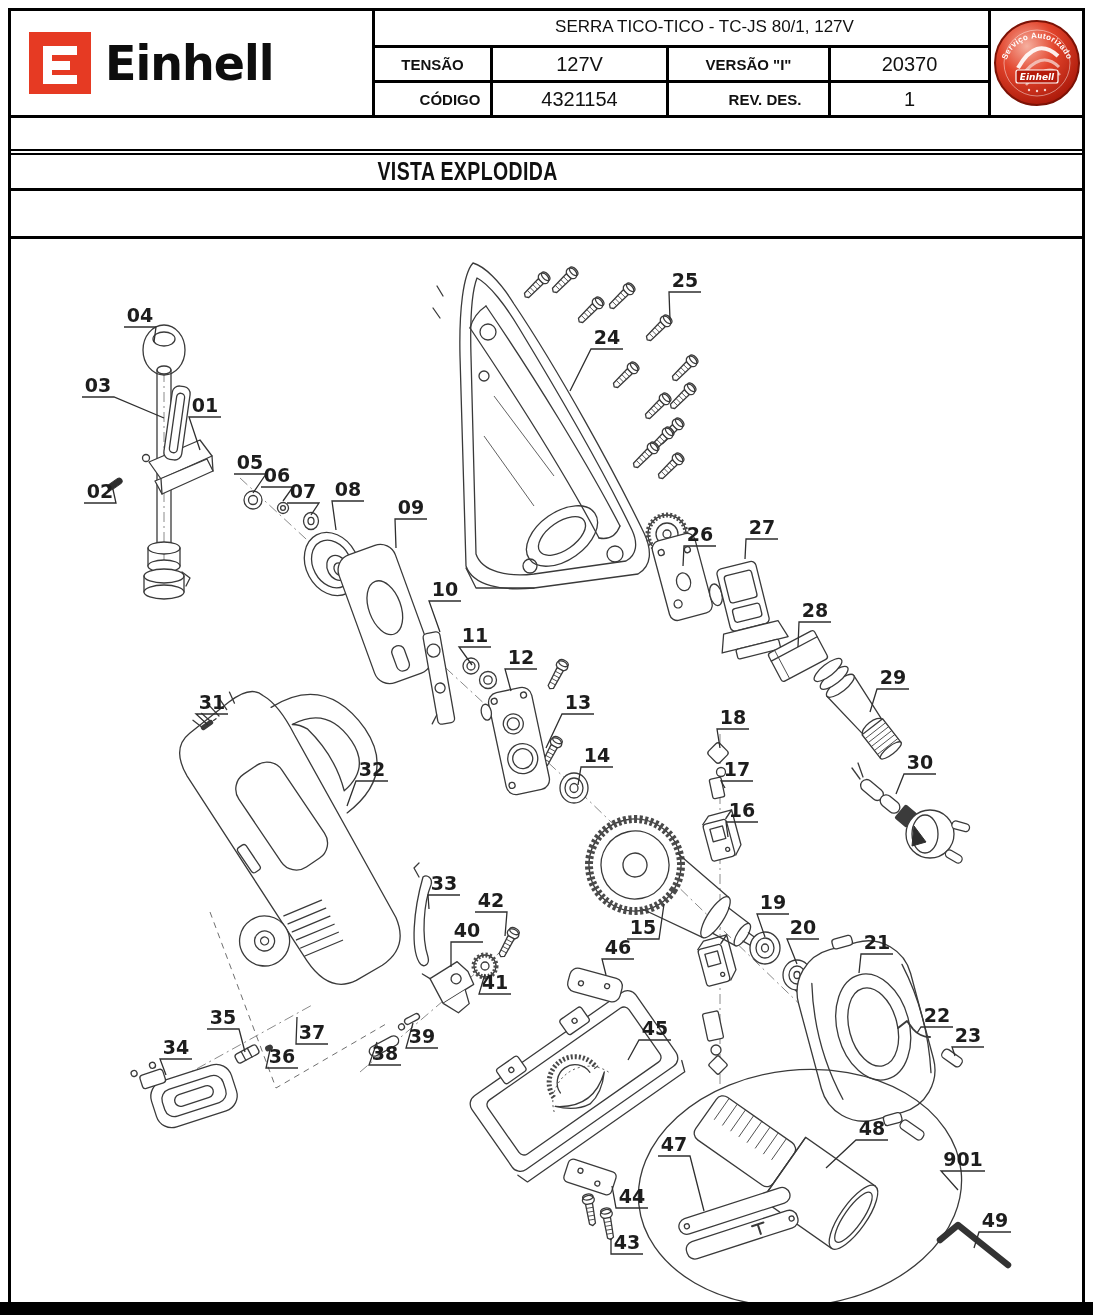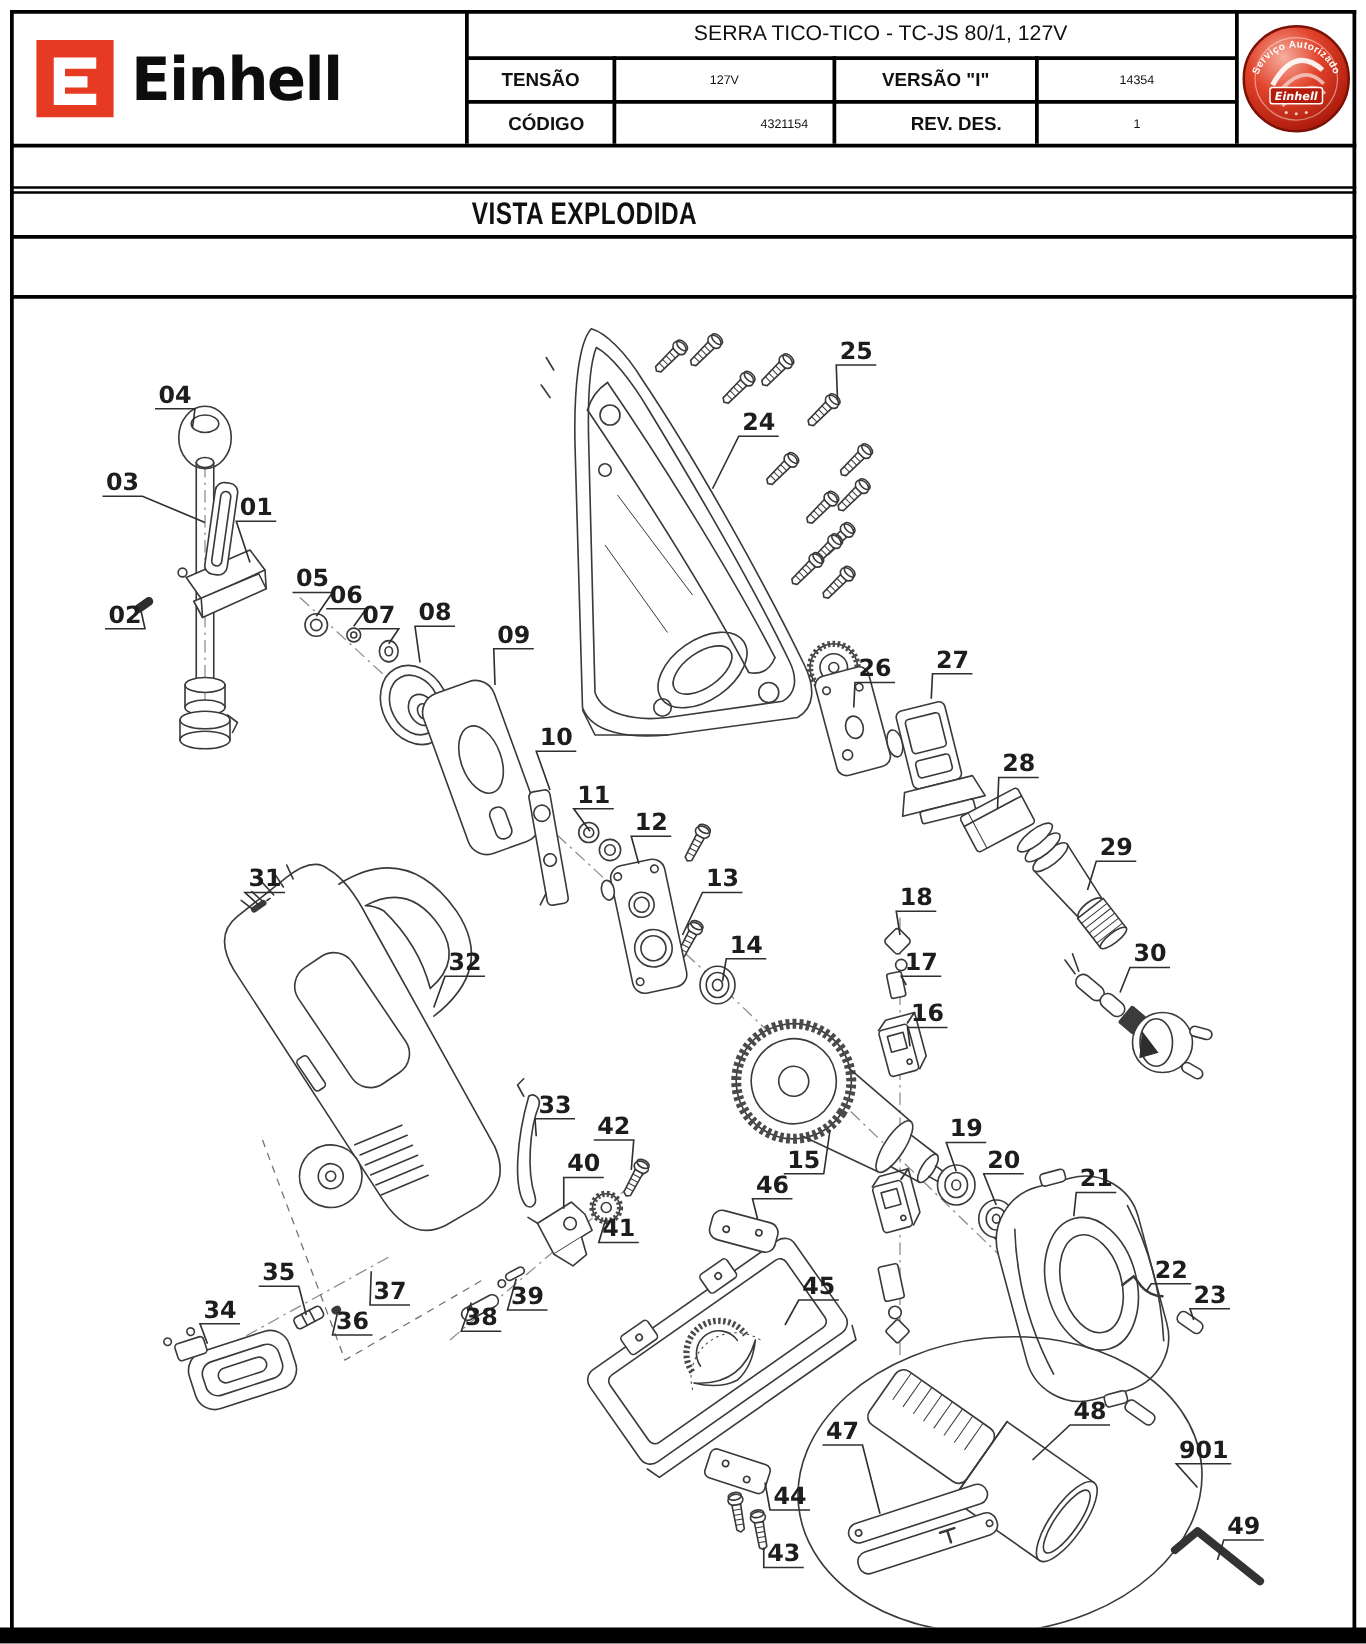--- a/index.html
+++ b/index.html
@@ -1,21 +1,21 @@
 <!DOCTYPE html>
 <html><head>
 <meta charset="utf-8">
 <style>
   * { margin:0; padding:0; box-sizing:border-box; }
   body { background:#fff; font-family:"Liberation Sans", sans-serif; }
   .page { position:relative; width:1093px; height:1315px; background:#fff; overflow:hidden; }
   .hline, .vline { position:absolute; background:#000; }
   .cell { position:absolute; display:flex; align-items:center; justify-content:center; color:#111; }
   .lbl  { font-weight:bold; font-size:15px; }
-  .val  { font-size:10px; }
+  .val  { font-size:20px; }
   .title-text { font-size:17px; }
   .banner { font-weight:bold; font-size:25px; letter-spacing:.5px; transform:scaleX(.78); white-space:nowrap; }
   .banner.red { color:#e8121a; }
   .banner.blk { color:#101010; }
   .logo-cell { justify-content:flex-start; padding-left:18px; gap:14px; }
   .wordmark { font-family:"DejaVu Sans", sans-serif; font-weight:800; font-size:46px; color:#0d0d0d; letter-spacing:-1px; transform:scaleY(1.04); }
   
   svg text { user-select:none; }
   .ln    { stroke:#3a3a3a; stroke-width:1.3; fill:none; stroke-linecap:round; stroke-linejoin:round; }
   .fw    { fill:#fff; stroke:#3a3a3a; stroke-width:1.3; stroke-linejoin:round; }
@@ -57,23 +57,23 @@
       <path fill="#fff" d="M14 14 h34 v9 h-25 v6 h18 v9 h-18 v5 h25 v9 h-34 z"></path>
     </svg>
     <span class="wordmark">Einhell</span>
   </div>
 
   <div class="cell title-text" style="left:375px;top:8px;width:659px;height:37px;">SERRA TICO-TICO - TC-JS 80/1, 127V</div>
 
   <div class="cell lbl" style="left:375px;top:48px;width:115px;height:33px;">TENSÃO</div>
   <div class="cell val" style="left:493px;top:48px;width:173px;height:32px;">127V</div>
   <div class="cell lbl" style="left:669px;top:48px;width:159px;height:32px;">VERSÃO "I"</div>
-  <div class="cell val" style="left:831px;top:48px;width:157px;height:32px;">14354</div>
-  <div class="cell lbl" style="left:375px;top:83px;width:124px;height:32px;">CÓDIGO</div>
-  <div class="cell val" style="left:493px;top:83px;width:173px;height:32px;margin-left:48px;">4321154</div>
+  <div class="cell val" style="left:831px;top:48px;width:157px;height:32px;">20370</div>
+  <div class="cell lbl" style="left:388px;top:83px;width:124px;height:32px;">CÓDIGO</div>
+  <div class="cell val" style="left:493px;top:83px;width:173px;height:32px;">4321154</div>
   <div class="cell lbl" style="left:669px;top:83px;width:192px;height:32px;">REV. DES.</div>
   <div class="cell val" style="left:831px;top:83px;width:157px;height:32px;">1</div>
 
   <div class="cell" style="left:991px;top:11px;width:91px;height:104px;">
     <svg width="90" height="90" viewBox="0 0 90 90">
       <defs>
         <radialGradient id="bg" cx="38%" cy="30%" r="75%">
           <stop offset="0%" stop-color="#f6b0a0"></stop>
           <stop offset="45%" stop-color="#e2442c"></stop>
           <stop offset="100%" stop-color="#a81708"></stop>

